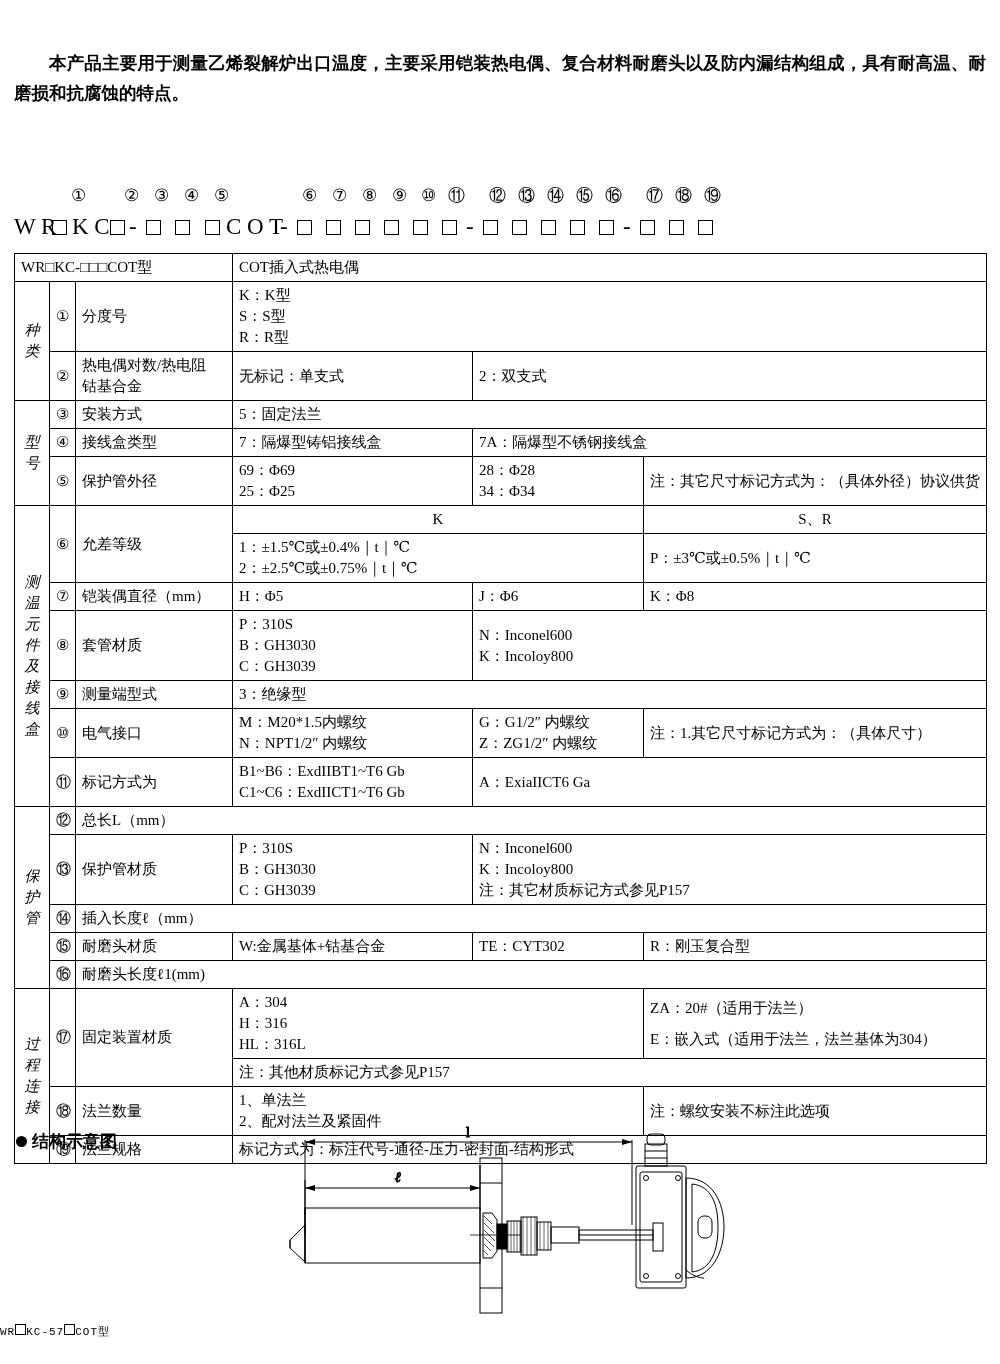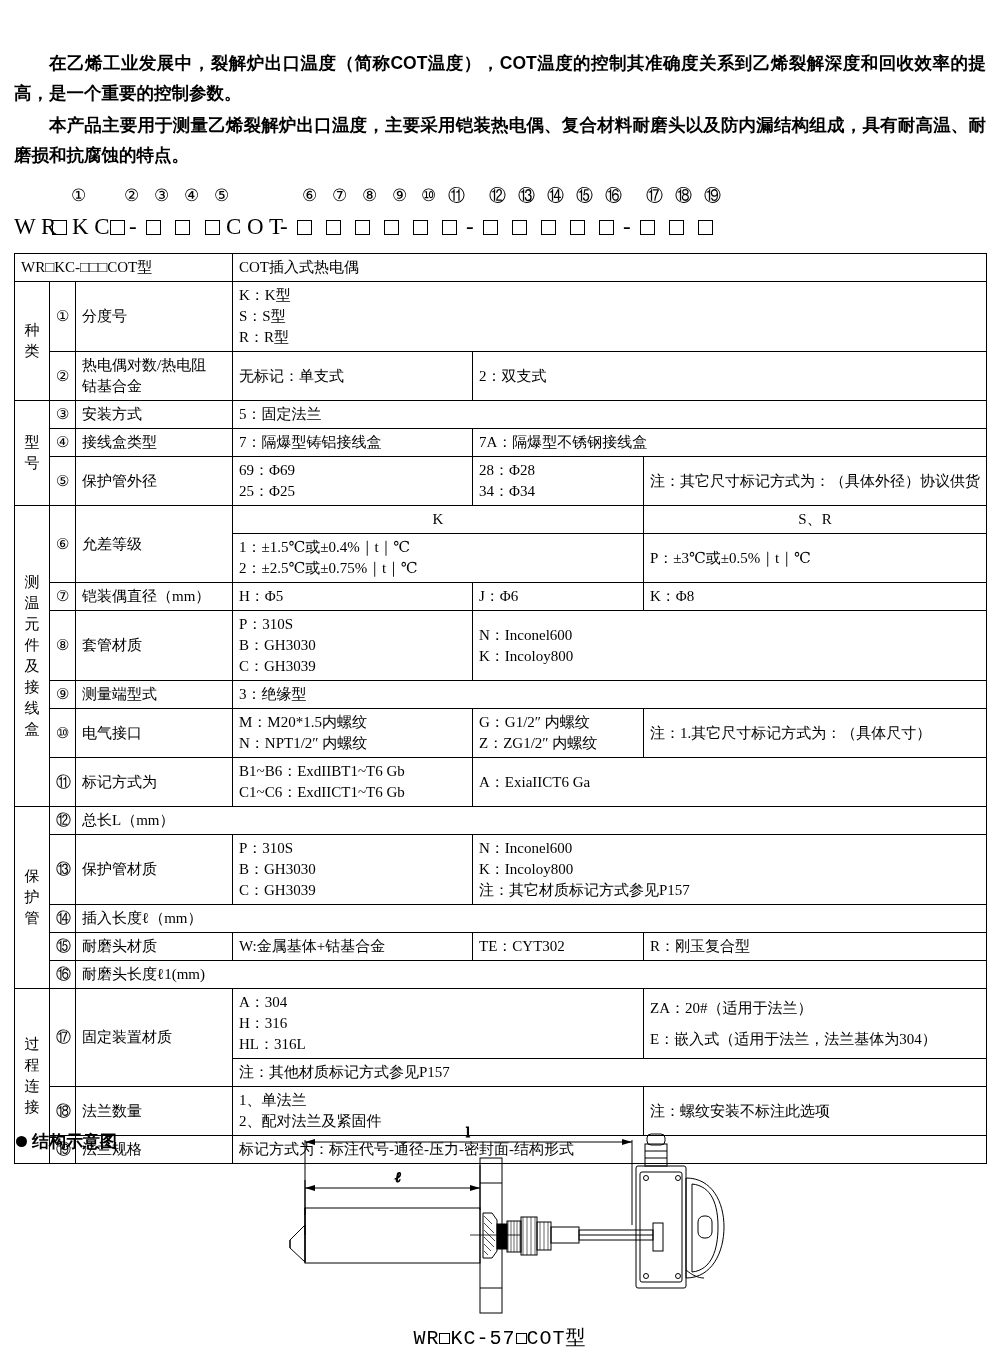--- a/index.html
+++ b/index.html
@@ -125,20 +125,21 @@
     font-size: 15px;
     line-height: 20px;
     letter-spacing: 0;
   }
   td.catcell .vchars {
     display: block;
     width: 17px;
     margin: 0 auto;
     word-break: break-all;
     line-height: 21px;
+    font-style: italic;
   }
   td.numcell {
     width: 26px;
     text-align: center;
     padding: 2px 0;
     font-size: 15px;
   }
   td.labelcell {
     width: 157px;
     padding-left: 5px;
@@ -174,42 +175,41 @@
     left: 0px;
     top: 1120px;
     width: 1000px;
     height: 244px;
   }
   .drawing-caption {
     position: absolute;
     left: 0;
     top: 1324px;
     width: 1000px;
-    text-align: center;
+    text-align: left;
     font-family: "Liberation Mono", "DejaVu Sans Mono", monospace;
-    font-size: 20px;
+    font-size: 11px;
     letter-spacing: 1px;
   }
   .capsq {
     display: inline-block;
     width: 11px;
     height: 11px;
     border: 1.3px solid #000;
     box-sizing: border-box;
     vertical-align: 0px;
   }
 </style>
 </head>
 <body>
 
 <div class="page">
 
 
   <div class="intro">
-    <p>在乙烯工业发展中，裂解炉出口温度（简称COT温度），COT温度的控制其准确度关系到乙烯裂解深度和回收效率的提高，是一个重要的控制参数。</p>
     <p>本产品主要用于测量乙烯裂解炉出口温度，主要采用铠装热电偶、复合材料耐磨头以及防内漏结构组成，具有耐高温、耐磨损和抗腐蚀的特点。</p>
   </div>
 
   <div class="codeblock">
     <div class="circnums">
       <span style="left:57px">①</span>
       <span style="left:110px">②</span>
       <span style="left:140px">③</span>
       <span style="left:170px">④</span>
       <span style="left:200px">⑤</span>

